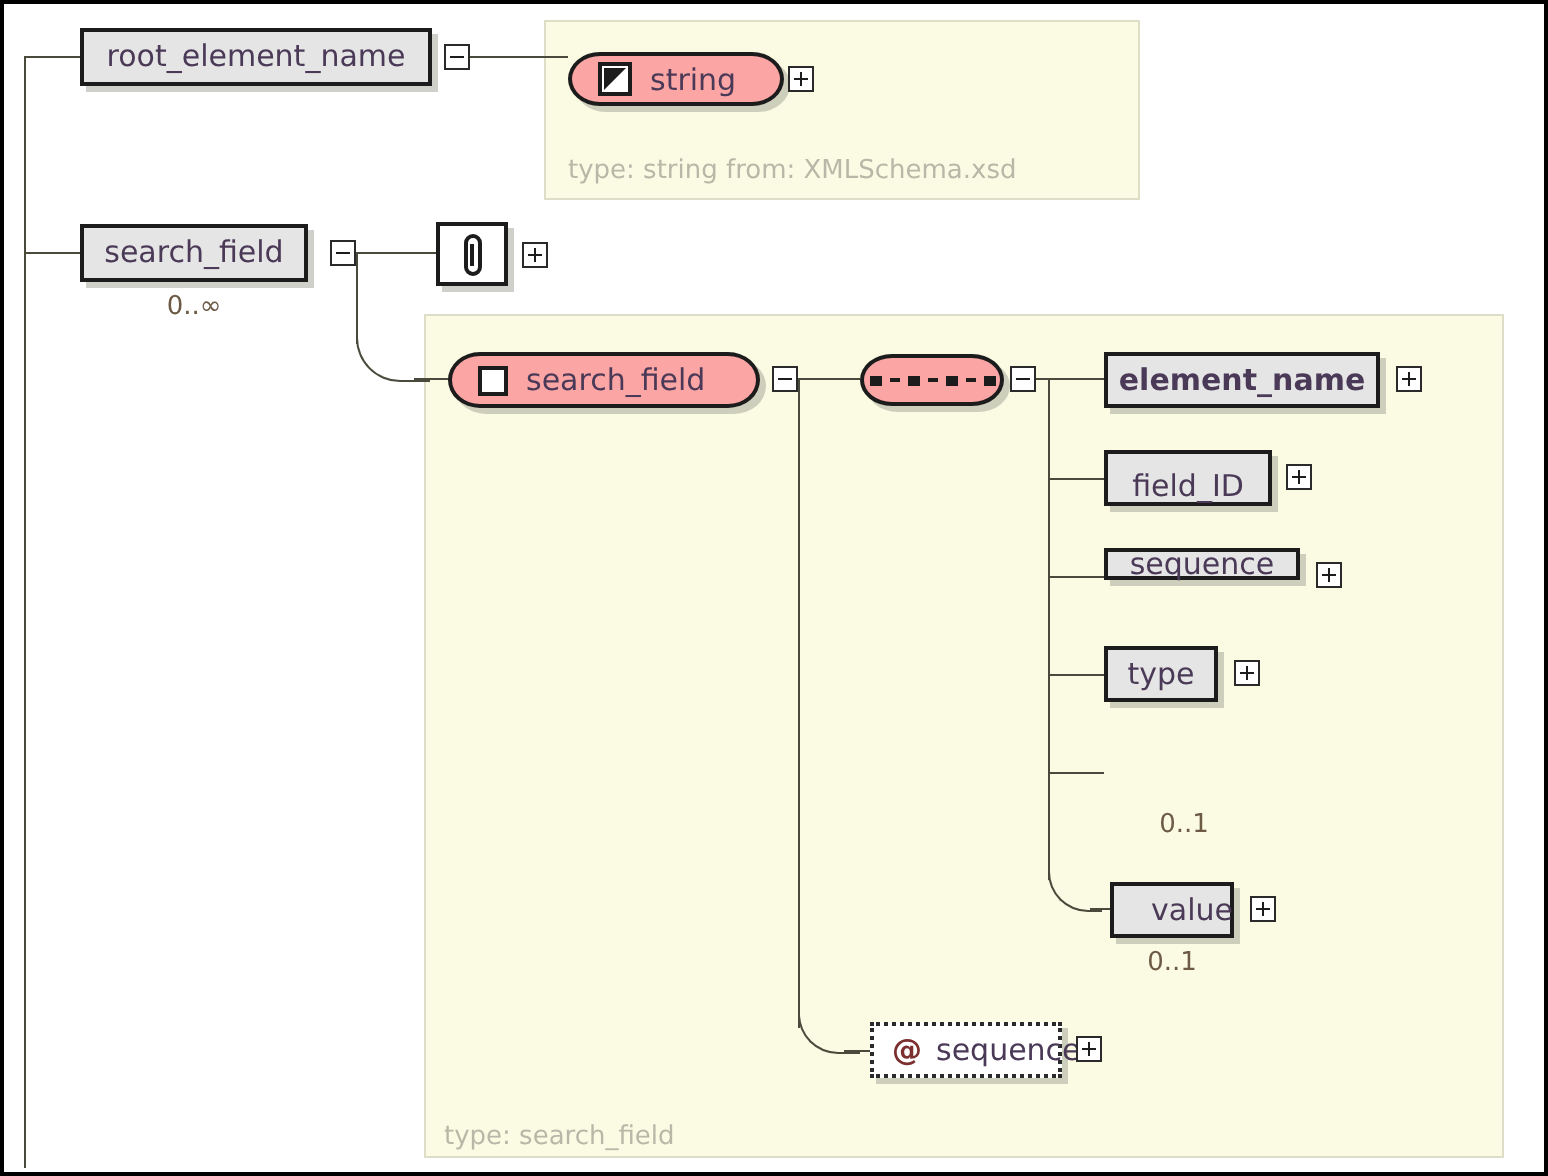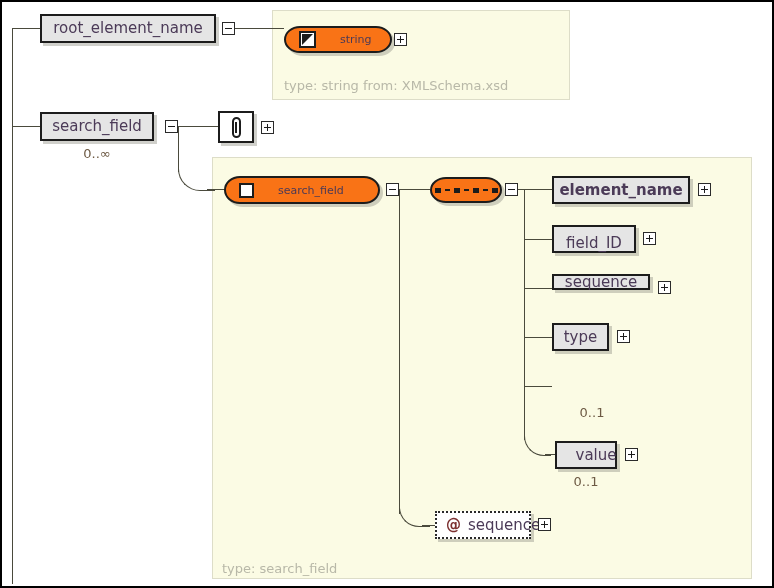--- a/index.html
+++ b/index.html
@@ -93,27 +93,27 @@
     font-weight: bold;
   }
 
   
   .cap-wrap {
     position: absolute;
     filter: drop-shadow(3px 3px 0 rgba(150,150,140,0.45));
   }
   .capsule {
     position: relative;
-    background: #f97316;
-    box-sizing: border-box;
-    display: flex;
-    align-items: center;
-    gap: 24px;
+    background: #fca5a5;
+    box-sizing: border-box;
+    display: flex;
+    align-items: center;
+    gap: 9px;
     color: #4b3a57;
-    font-size: 11px;
+    font-size: 15px;
     white-space: nowrap;
     padding: 0 13px;
     height: 100%;
     border: 2px solid #1c1c1c;
     border-radius: 16px / 50%;
   }
 
   
   .icon-square {
     width: 15px;

